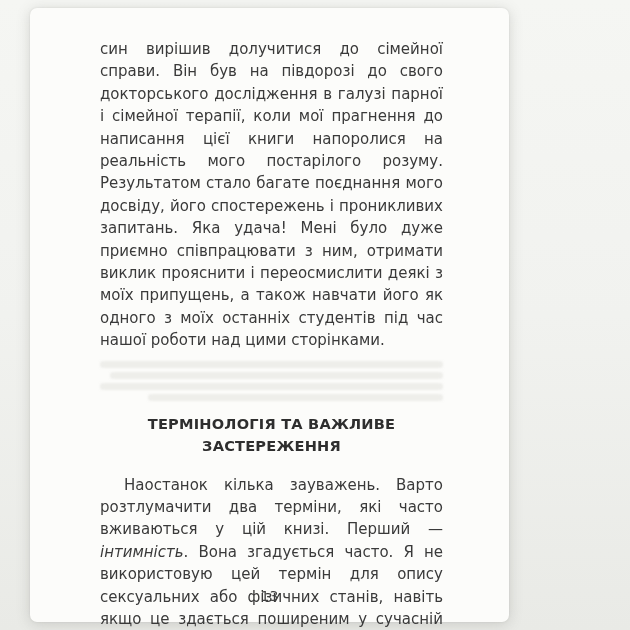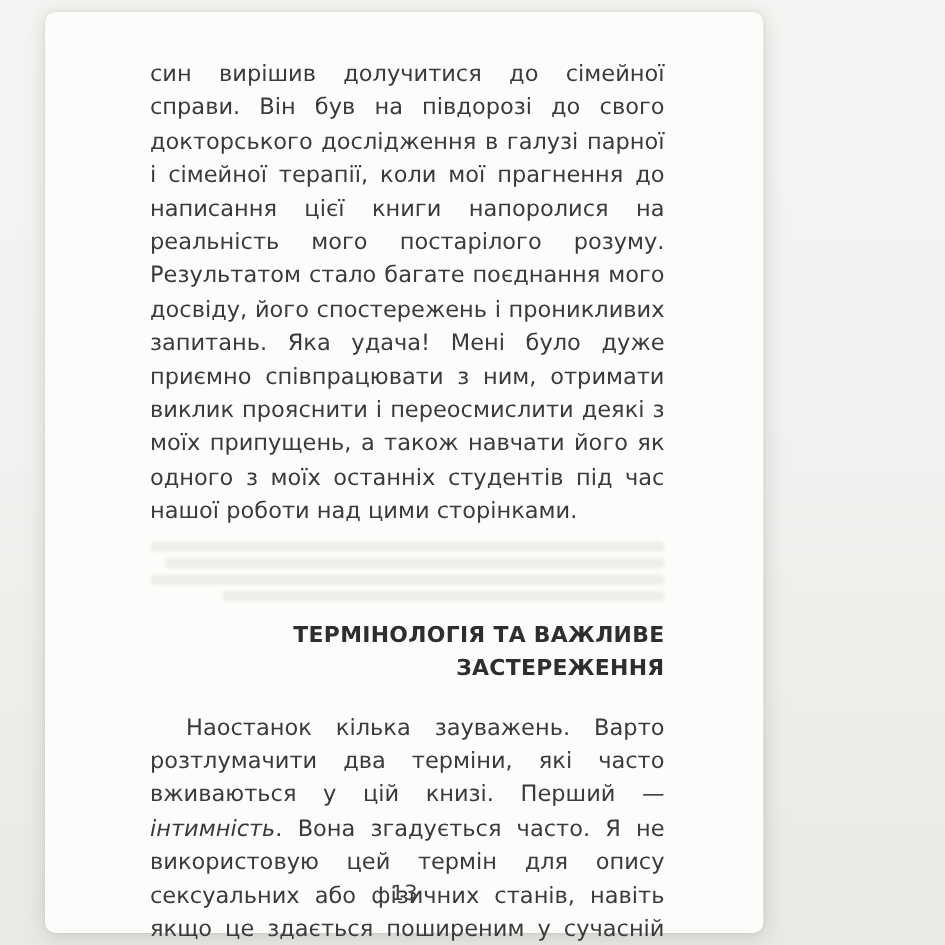--- a/index.html
+++ b/index.html
@@ -61,21 +61,21 @@
   .ghost-line.l1 { width: 100%; }
   .ghost-line.l2 { width: 97%; margin-left: 3%; }
   .ghost-line.l3 { width: 100%; }
   .ghost-line.l4 { width: 86%; margin-left: 14%; }
   .section-heading {
     font-size: 14.6px;
     font-weight: bold;
     color: #2e2e2e;
     letter-spacing: 0.2px;
     margin: 12px 0 16px 0;
-    text-align: right;
+    text-align: center;
   }
   .page-number {
     position: absolute;
     bottom: 18px;
     left: 0;
     width: 100%;
     text-align: center;
     font-size: 14px;
     color: #444444;
   }

